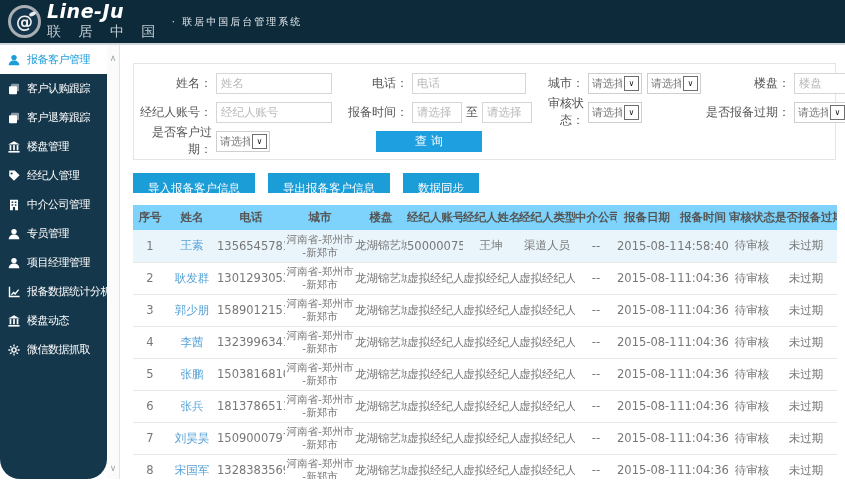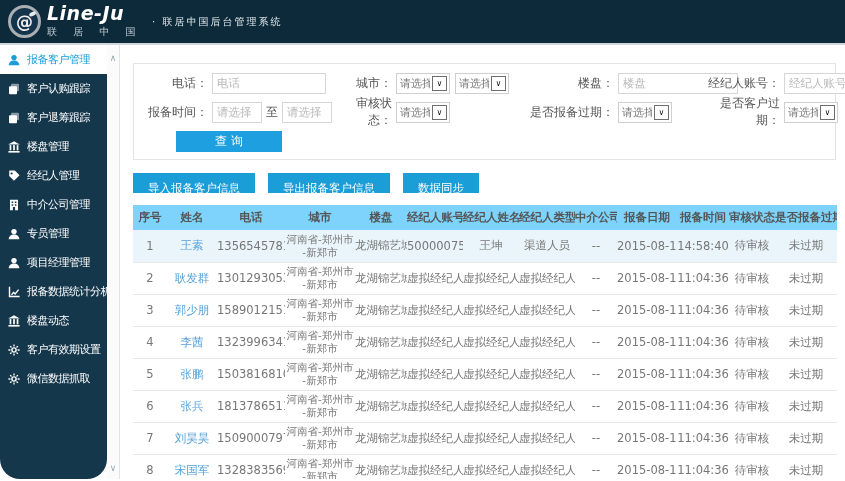--- a/index.html
+++ b/index.html
@@ -6,21 +6,21 @@
   body { font-family:"DejaVu Sans","Liberation Sans",sans-serif; background:#888; }
   .app { width:845px; height:481px; background:#fff; position:relative; overflow:hidden; }
 
   
   .hdr { height:45px; background:#0d2a3a; display:flex; align-items:center; padding-left:8px; border-bottom:2px solid #cfd7dc; }
   .logo { display:flex; align-items:center; cursor:pointer; }
   .logo-mark { width:33px; height:33px; border-radius:50%; border:3px solid #a8aeb2; background:#13344a; color:#f0f0f0; font-weight:bold; font-size:17px; display:flex; align-items:center; justify-content:center; position:relative; }
   .logo-mark:after { content:""; position:absolute; width:7px; height:4px; background:#fff; border-radius:50%; top:4px; right:2px; transform:rotate(-25deg); opacity:.9; }
   .logo-txt { margin-left:6px; }
   .brand { color:#fff; font-size:19px; font-weight:bold; font-style:italic; letter-spacing:.5px; line-height:1; }
-  .brand-sub { color:#c2cdd4; font-size:10px; letter-spacing:6.5px; margin-top:2px; }
+  .brand-sub { color:#c2cdd4; font-size:14px; letter-spacing:6.5px; margin-top:2px; }
   .app-title { color:#e2e9ed; font-size:10px; margin-left:10px; letter-spacing:2px; }
 
   
   .main { display:flex; height:434px; }
   .sidebar { width:107px; background:#15374c; flex:none;border-radius:20px; }
   .sb-item { height:29px; display:flex; align-items:center; padding-left:8px; cursor:pointer; color:#fff; }
   .sb-item .icon { width:13px; height:13px; flex:none; display:flex; align-items:center; }
   .sb-item .icon svg { width:12px; height:12px; fill:currentColor; }
   .sb-item .lbl { font-size:11px; margin-left:6px; white-space:nowrap; overflow:hidden; letter-spacing:-.5px; }
   .sb-item.active { background:#fff; color:#1b9dd8; }
@@ -173,44 +173,37 @@
         </div>
         <div class="sb-item">
           <span class="icon">
             <svg viewBox="0 0 12 12">
               <circle cx="6" cy="6" r="2.1" fill="none" stroke="currentColor" stroke-width="1.4"></circle>
               <g stroke="currentColor" stroke-width="1.3" fill="none">
                 <path d="M6 0.4v2M6 9.6v2M0.4 6h2M9.6 6h2M2.1 2.1l1.4 1.4M8.5 8.5l1.4 1.4M9.9 2.1L8.5 3.5M3.5 8.5L2.1 9.9"></path>
               </g>
             </svg>
           </span>
-          <span class="lbl">客户有效期设置</span>
-        </div>
-        <div class="sb-item">
-          <span class="icon">
-            <svg viewBox="0 0 12 12">
-              <circle cx="6" cy="6" r="2.1" fill="none" stroke="currentColor" stroke-width="1.4"></circle>
-              <g stroke="currentColor" stroke-width="1.3" fill="none">
-                <path d="M6 0.4v2M6 9.6v2M0.4 6h2M9.6 6h2M2.1 2.1l1.4 1.4M8.5 8.5l1.4 1.4M9.9 2.1L8.5 3.5M3.5 8.5L2.1 9.9"></path>
-              </g>
-            </svg>
-          </span>
           <span class="lbl">微信数据抓取</span>
         </div>
       </div>
     <div class="strip">
       <span class="chev up">∧</span>
       <span class="chev dn">∨</span>
     </div>
 
     <div class="content">
 
       <div class="filter-box">
         <div class="f-grid">
 
+          <div class="f-cell">
+            <label class="lw1">姓名：</label>
+            <input class="txt w-big" placeholder="姓名" style="">
+          </div>
           <div class="f-cell">
             <label class="lw2">电话：</label>
             <input class="txt w-big2" placeholder="电话" style="">
           </div>
           <div class="f-cell">
             <label class="lw3">城市：</label>
             <span class="sel w-sel">
               <span class="sel-text">请选择</span>
               <span class="sel-arrow">∨</span>
             </span>

